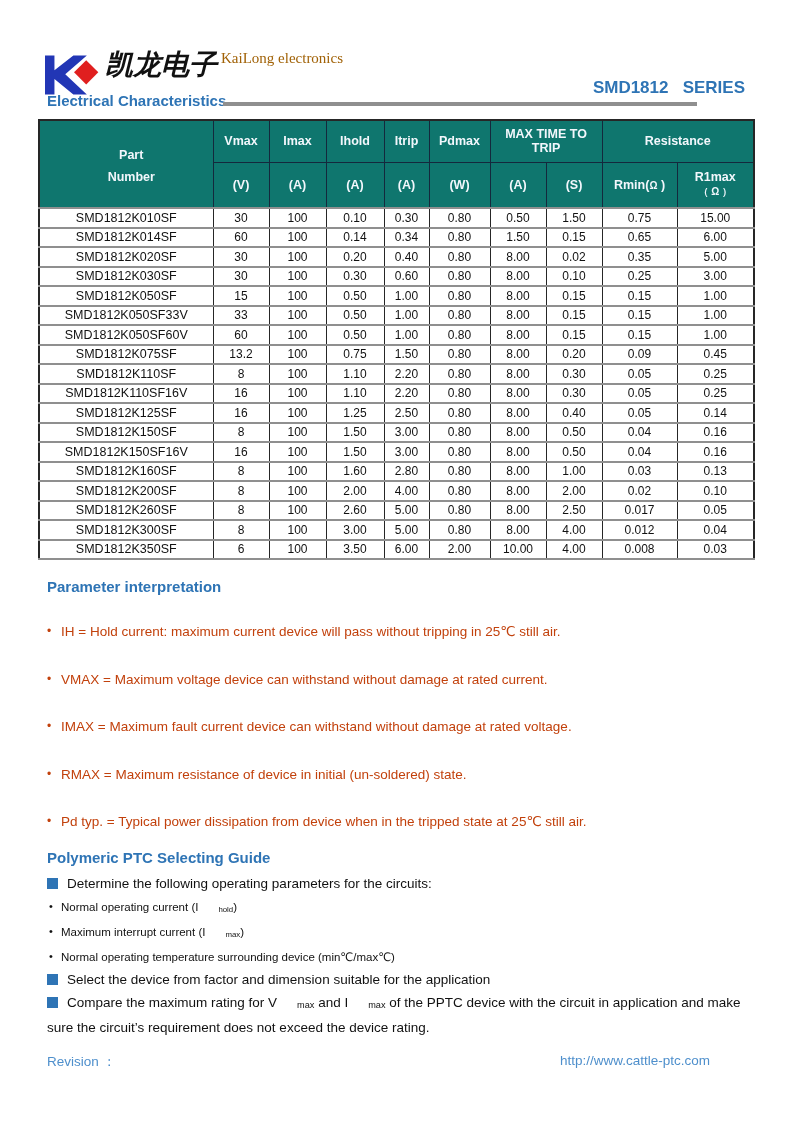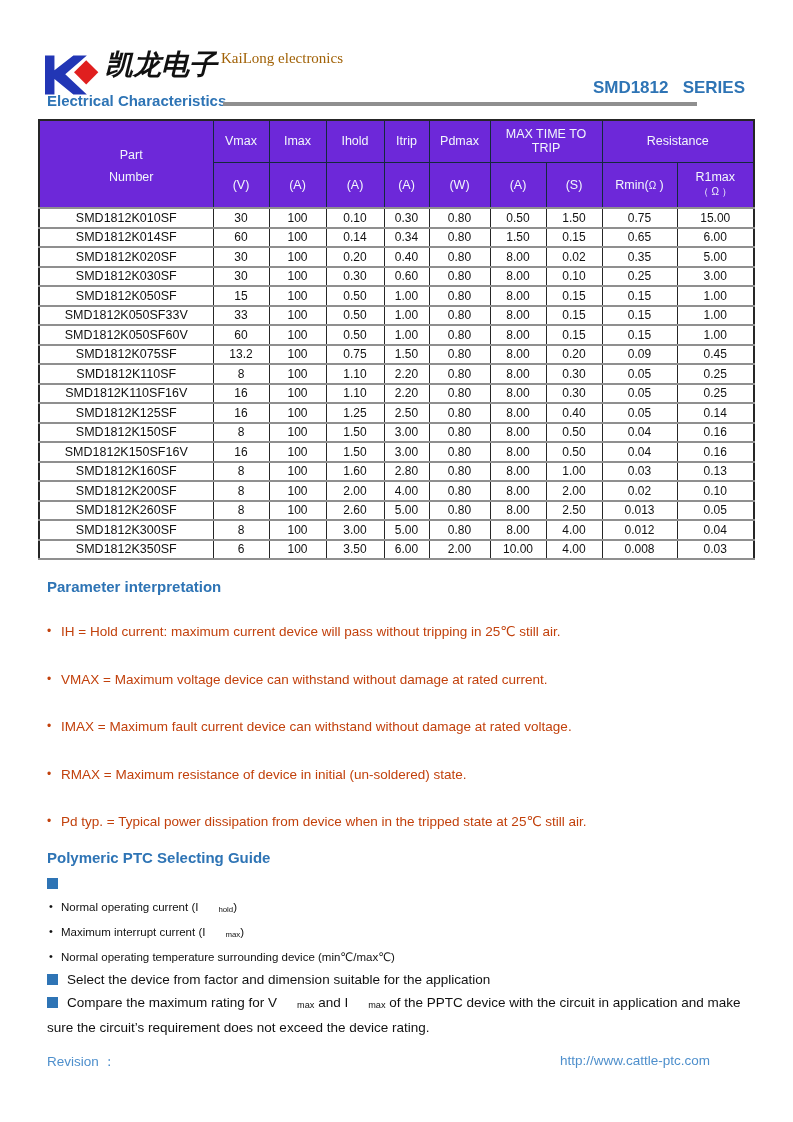--- a/index.html
+++ b/index.html
@@ -79,23 +79,23 @@
     width: 715px;
     margin: 10px 0 0 38px;
     font-size: 12px;
   }
   table.spec th, table.spec td {
     text-align: center;
     vertical-align: middle;
     overflow: hidden;
   }
   thead th {
-    background: #6d28d9;
+    background: #0f766e;
     color: #f2f7fc;
-    font-weight: normal;
+    font-weight: bold;
     border: 1px solid #14293d;
     font-size: 12.5px;
   }
   thead tr.h1 th { height: 42px; }
   thead tr.h2 th { height: 46px; }
   th.pn-head {
     text-align: left;
     vertical-align: top;
     padding: 5px 0 0 10px;
     line-height: 1.7;
@@ -415,21 +415,21 @@
         </tr>
         <tr>
           <td class="pn">SMD1812K260SF</td>
           <td>8</td>
           <td>100</td>
           <td>2.60</td>
           <td>5.00</td>
           <td>0.80</td>
           <td>8.00</td>
           <td>2.50</td>
-          <td>0.013</td>
+          <td>0.017</td>
           <td>0.05</td>
         </tr>
         <tr>
           <td class="pn">SMD1812K300SF</td>
           <td>8</td>
           <td>100</td>
           <td>3.00</td>
           <td>5.00</td>
           <td>0.80</td>
           <td>8.00</td>
@@ -456,21 +456,21 @@
   <div class="param-list">
       <div class="bullet-row"><span class="dot">•</span><span>IH = Hold current: maximum current device will pass without tripping in 25℃  still air.</span></div>
       <div class="bullet-row"><span class="dot">•</span><span>VMAX = Maximum voltage device can withstand without damage at rated current.</span></div>
       <div class="bullet-row"><span class="dot">•</span><span>IMAX = Maximum fault current device can withstand without damage at rated voltage.</span></div>
       <div class="bullet-row"><span class="dot">•</span><span>RMAX = Maximum resistance of device in initial (un-soldered) state.</span></div>
       <div class="bullet-row"><span class="dot">•</span><span>Pd typ. = Typical power dissipation from device when in the tripped state at 25℃  still air.</span></div>
     </div>
 
   <div class="sect-title t-guide">Polymeric PTC Selecting Guide</div>
   <div class="guide-list">
-      <div class="guide-row square"><span class="sq"></span></div>
+      <div class="guide-row square"><span class="sq"></span><span class="guide-text"><span>Determine the following operating parameters for the circuits:</span></span></div>
       <div class="guide-row small"><span class="dot2">•</span><span class="guide-text"><span>Normal operating current (I</span><sub>hold</sub><span>)</span></span></div>
       <div class="guide-row small"><span class="dot2">•</span><span class="guide-text"><span>Maximum interrupt current (I</span><sub>max</sub><span>)</span></span></div>
       <div class="guide-row small"><span class="dot2">•</span><span class="guide-text"><span>Normal operating temperature surrounding device (min℃/max℃)</span></span></div>
       <div class="guide-row square"><span class="sq"></span><span class="guide-text"><span>Select the device from factor and dimension suitable for the application</span></span></div>
       <div class="guide-row square"><span class="sq"></span><span class="guide-text"><span>Compare the maximum rating for V</span><sub>max</sub><span> and I</span><sub>max</sub><span> of the PPTC device with the circuit in application and make sure the circuit’s requirement does not exceed the device rating.</span></span></div>
     </div>
 
   <div class="footer">
     <span class="rev">Revision ：</span>
     <a class="url" href="#">http://www.cattle-ptc.com</a>

